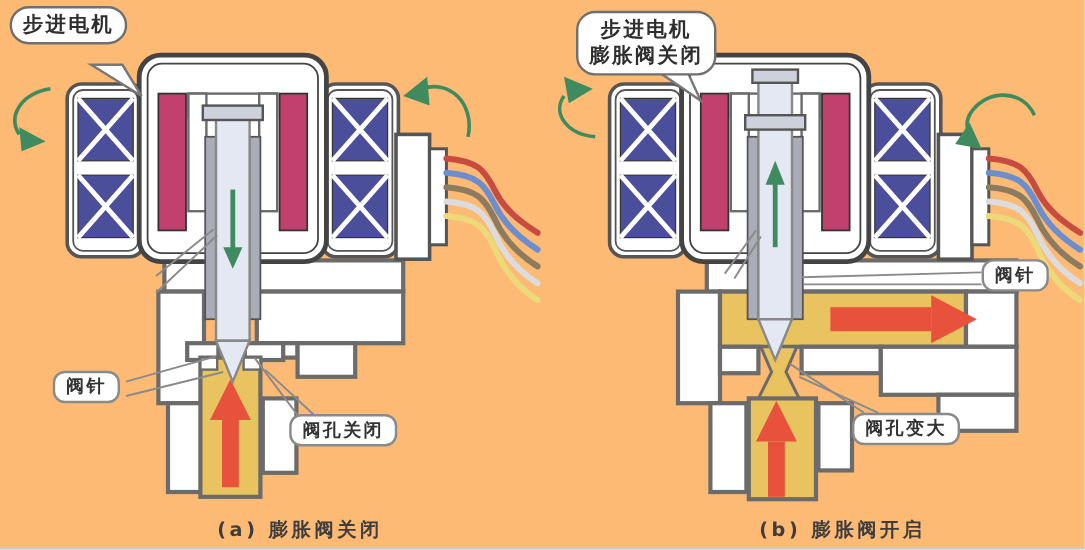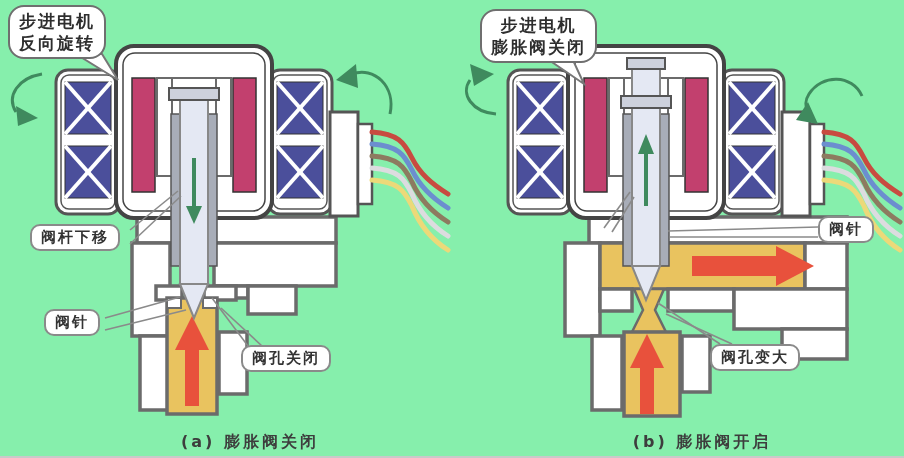--- a/index.html
+++ b/index.html
@@ -1,17 +1,17 @@
 <!DOCTYPE html>
 <html><head>
 <meta charset="utf-8">
 <style>
   html,body{margin:0;padding:0;background:#ffffff;}
   .stage{
-    position:relative;width:904px;height:458px;background:#86efac;overflow:hidden;
+    position:relative;width:904px;height:458px;background:#fdba74;overflow:hidden;
     font-family:"DejaVu Sans","Liberation Sans",sans-serif;
     border-bottom:2px solid #c9c9c9;box-sizing:border-box;
   }
   .panel{position:absolute;top:0;width:452px;height:458px;}
   .panel-a{left:0;}
   .panel-b{left:452px;}
   .panel svg{position:absolute;left:0;top:0;}
   .bubble{
     position:absolute;background:#fff;border:2.5px solid #6f6f6f;border-radius:16px;
     padding:3px 9px;font-size:17px;font-weight:700;color:#2e2e2e;text-align:center;
@@ -136,23 +136,21 @@
         <line class="leader" x1="130" y1="244" x2="181" y2="196"></line>
         <line class="leader" x1="105" y1="318" x2="180" y2="297"></line>
         <line class="leader" x1="105" y1="330" x2="186" y2="310"></line>
         <line class="leader" x1="248" y1="346" x2="212" y2="298"></line>
         <line class="leader" x1="262" y1="346" x2="221" y2="308"></line>
       </g>
     </svg>
 
     <div class="bubble" style="left:8px;top:5px;">
       <div>步进电机</div>
-      <div>反向旋转</div>
     </div>
-    <div class="tag" style="left:30px;top:224px;">阀杆下移</div>
     <div class="tag" style="left:44px;top:309px;">阀针</div>
     <div class="tag" style="left:241px;top:345px;text-align:center;">阀孔关闭</div>
     <div class="caption">(a) 膨胀阀关闭</div>
   </section>
 
   <section class="panel panel-b">
     <svg width="452" height="458" viewBox="0 0 452 458">
 
       <g>
         <rect class="wb" x="137" y="217" width="258" height="26"></rect>

